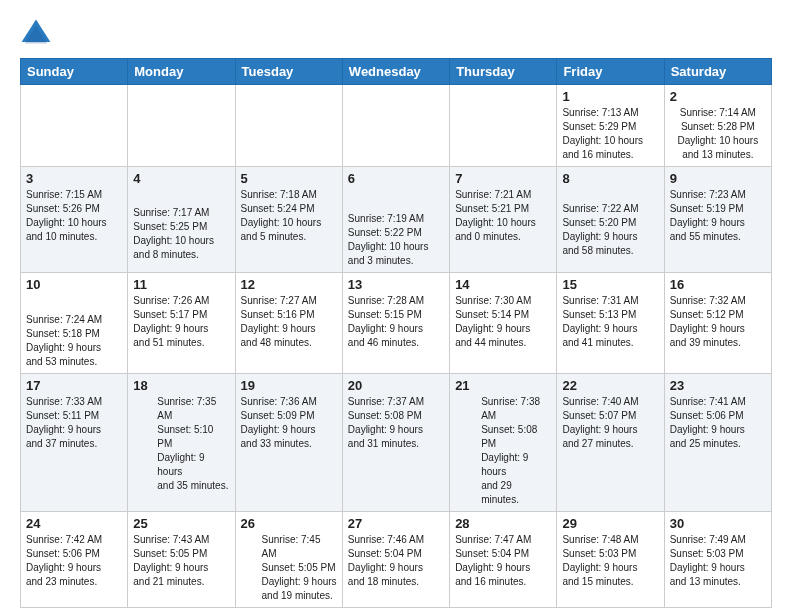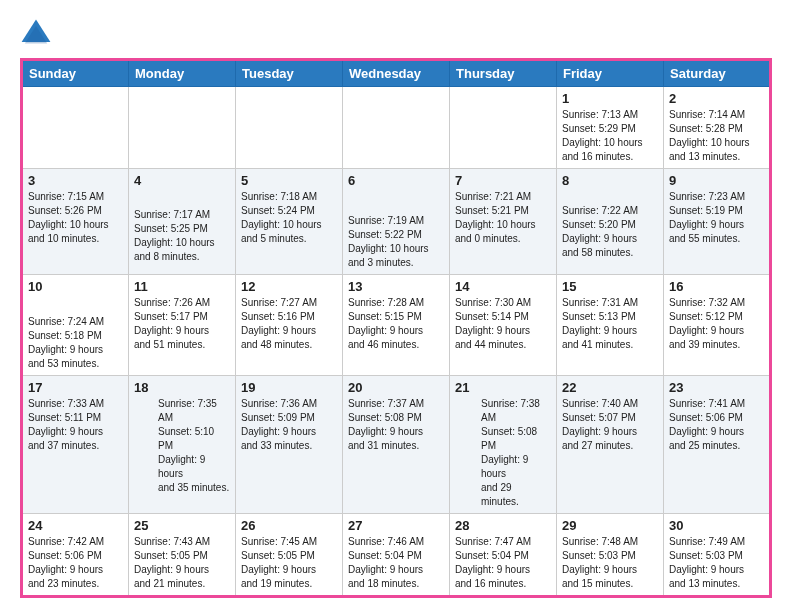--- a/index.html
+++ b/index.html
@@ -51,21 +51,21 @@
       font-weight: bold;
       color: #222;
     }
     .location {
       font-size: 16px;
       color: #444;
     }
     .calendar {
       width: 100%;
       border-collapse: collapse;
-      border: 3px solid #ec4899;
+      border: 1px solid #ec4899;
     }
     .calendar th {
       background: #2a7abf;
       color: #fff;
       font-size: 13px;
       font-weight: bold;
       padding: 5px 6px;
       text-align: left;
       border: 1px solid #1e6aad;
     }
@@ -146,21 +146,21 @@
           <td class="empty"></td>
           <td>
             <span class="day-num">1</span>
             <div class="day-info" style="white-space: pre-line;">Sunrise: 7:13 AM
 Sunset: 5:29 PM
 Daylight: 10 hours
 and 16 minutes.</div>
           </td>
           <td>
             <span class="day-num">2</span>
-            <div class="day-info" style="white-space: pre-line;">Sunrise: 7:14 AM
+            <div class="day-info" style="white-space: pre-line; text-align: center;">Sunrise: 7:14 AM
 Sunset: 5:28 PM
 Daylight: 10 hours
 and 13 minutes.</div>
           </td>
         </tr>
         <tr class="row-even">
           <td>
             <span class="day-num">3</span>
             <div class="day-info" style="white-space: pre-line;">Sunrise: 7:15 AM
 Sunset: 5:26 PM
@@ -322,21 +322,21 @@
           </td>
           <td>
             <span class="day-num">25</span>
             <div class="day-info" style="white-space: pre-line;">Sunrise: 7:43 AM
 Sunset: 5:05 PM
 Daylight: 9 hours
 and 21 minutes.</div>
           </td>
           <td>
             <span class="day-num">26</span>
-            <div class="day-info" style="white-space: pre-line;">Sunrise: 7:45 AM
+            <div class="day-info" style="white-space: pre-line; margin-left: 21px;">Sunrise: 7:45 AM
 Sunset: 5:05 PM
 Daylight: 9 hours
 and 19 minutes.</div>
           </td>
           <td>
             <span class="day-num">27</span>
             <div class="day-info" style="white-space: pre-line;">Sunrise: 7:46 AM
 Sunset: 5:04 PM
 Daylight: 9 hours
 and 18 minutes.</div>

